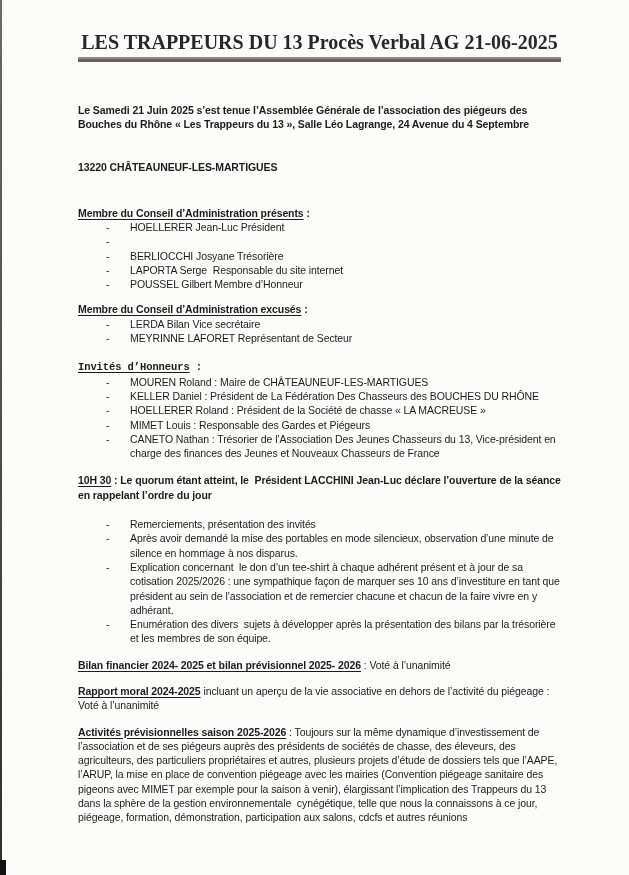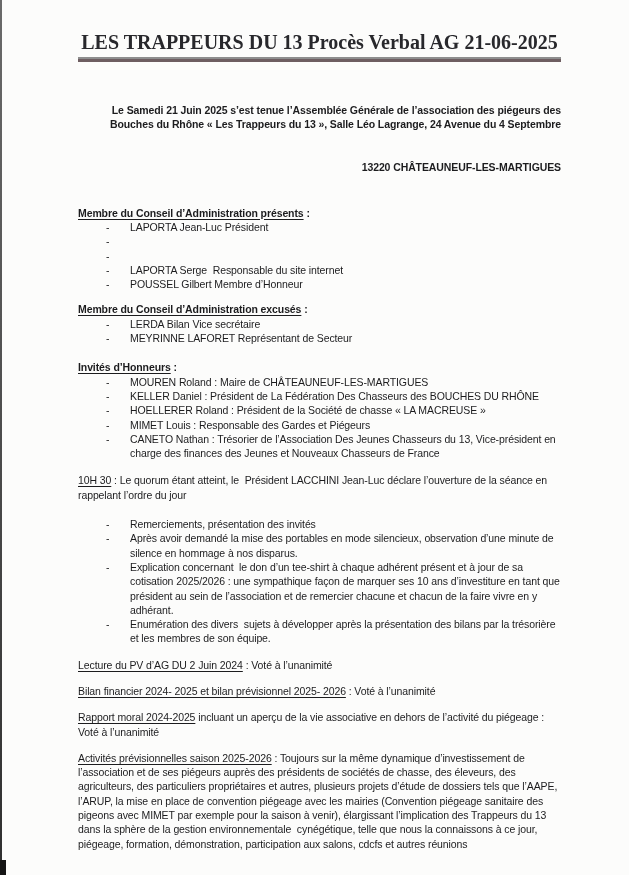--- a/index.html
+++ b/index.html
@@ -37,28 +37,28 @@
     letter-spacing:0;
   }
   .rule {
     height:5px; margin-top:2px;
     background:linear-gradient(to bottom,
       var(--rule_top,#8e8e8e) 0 1.5px,
       var(--paper,#fcfcfb) 1.5px 2.2px,
       var(--rule_bottom,#6e5e61) 2.2px 5px);
   }
 
-  .b { font-weight:400; }
+  .b { font-weight:700; }
   .u { text-decoration:underline; text-underline-offset:2px; }
 
-  .intro { margin-top:12px; text-align:right; font-weight:700; white-space:pre-wrap; }
+  .intro { margin-top:12px; text-align:left; font-weight:700; white-space:pre-wrap; }
 
   .h { font-weight:700; margin-top:3px; white-space:pre-wrap; }
   .h.gap-sm { margin-top:11px; }
-  .h.gap-md { margin-top:15px; }
+  .h.gap-md { margin-top:15px;font-family:Liberation Mono, monospace; }
 
   .list { }
   .li   { display:flex; }
   .dash { flex:0 0 24px; margin-left:28px; }
   .txt  { flex:1; white-space:pre-wrap; }
 
   .para { margin-top:13px; white-space:pre-wrap; }
   .bullets { margin-top:15px; }
   .vote { margin-top:12px; }
 </style>
@@ -77,29 +77,30 @@
     <div class="intro">
       <div>Le Samedi 21 Juin 2025 s’est tenue l’Assemblée Générale de l’association des piégeurs des Bouches du Rhône « Les Trappeurs du 13 », Salle Léo Lagrange, 24 Avenue du 4 Septembre</div>
       <div>13220 CHÂTEAUNEUF-LES-MARTIGUES</div>
     </div>
 
     <p class="h"><span class="u">Membre du Conseil d’Administration présents</span><span> :</span></p>
     <div class="list">
 
         <div class="li">
           <span class="dash">-</span>
-          <span class="txt">LAPORTA Jean-Luc Président</span>
+          <span class="txt">HOELLERER Jean-Luc Président</span>
         </div>
 
         <div class="li">
           <span class="dash">-</span>
         </div>
 
         <div class="li">
           <span class="dash">-</span>
+          <span class="txt">BERLIOCCHI Josyane Trésorière</span>
         </div>
 
         <div class="li">
           <span class="dash">-</span>
           <span class="txt">LAPORTA Serge  Responsable du site internet</span>
         </div>
 
         <div class="li">
           <span class="dash">-</span>
           <span class="txt">POUSSEL Gilbert Membre d’Honneur</span>
@@ -167,21 +168,20 @@
           <span class="dash">-</span>
           <span class="txt">Explication concernant  le don d’un tee-shirt à chaque adhérent présent et à jour de sa cotisation 2025/2026 : une sympathique façon de marquer ses 10 ans d’investiture en tant que président au sein de l’association et de remercier chacune et chacun de la faire vivre en y adhérant.</span>
         </div>
 
         <div class="li">
           <span class="dash">-</span>
           <span class="txt">Enumération des divers  sujets à développer après la présentation des bilans par la trésorière et les membres de son équipe.</span>
         </div>
       </div>
 
-    <p class="para vote"><span class="b u">Lecture du PV d’AG DU 2 Juin 2024</span><span> : Voté à l’unanimité</span></p>
 
     <p class="para vote"><span class="b u">Bilan financier 2024- 2025 et bilan prévisionnel 2025- 2026</span><span> : Voté à l’unanimité</span></p>
 
     <p class="para vote"><span class="b u">Rapport moral 2024-2025</span><span> incluant un aperçu de la vie associative en dehors de l’activité du piégeage : Voté à l’unanimité</span></p>
 
     <p class="para vote"><span class="b u">Activités prévisionnelles saison 2025-2026</span><span> : Toujours sur la même dynamique d’investissement de l’association et de ses piégeurs auprès des présidents de sociétés de chasse, des éleveurs, des agriculteurs, des particuliers propriétaires et autres, plusieurs projets d’étude de dossiers tels que l’AAPE, l’ARUP, la mise en place de convention piégeage avec les mairies (Convention piégeage sanitaire des pigeons avec MIMET par exemple pour la saison à venir), élargissant l’implication des Trappeurs du 13 dans la sphère de la gestion environnementale  cynégétique, telle que nous la connaissons à ce jour, piégeage, formation, démonstration, participation aux salons, cdcfs et autres réunions</span></p>
 
   </div>
 </div>
 

